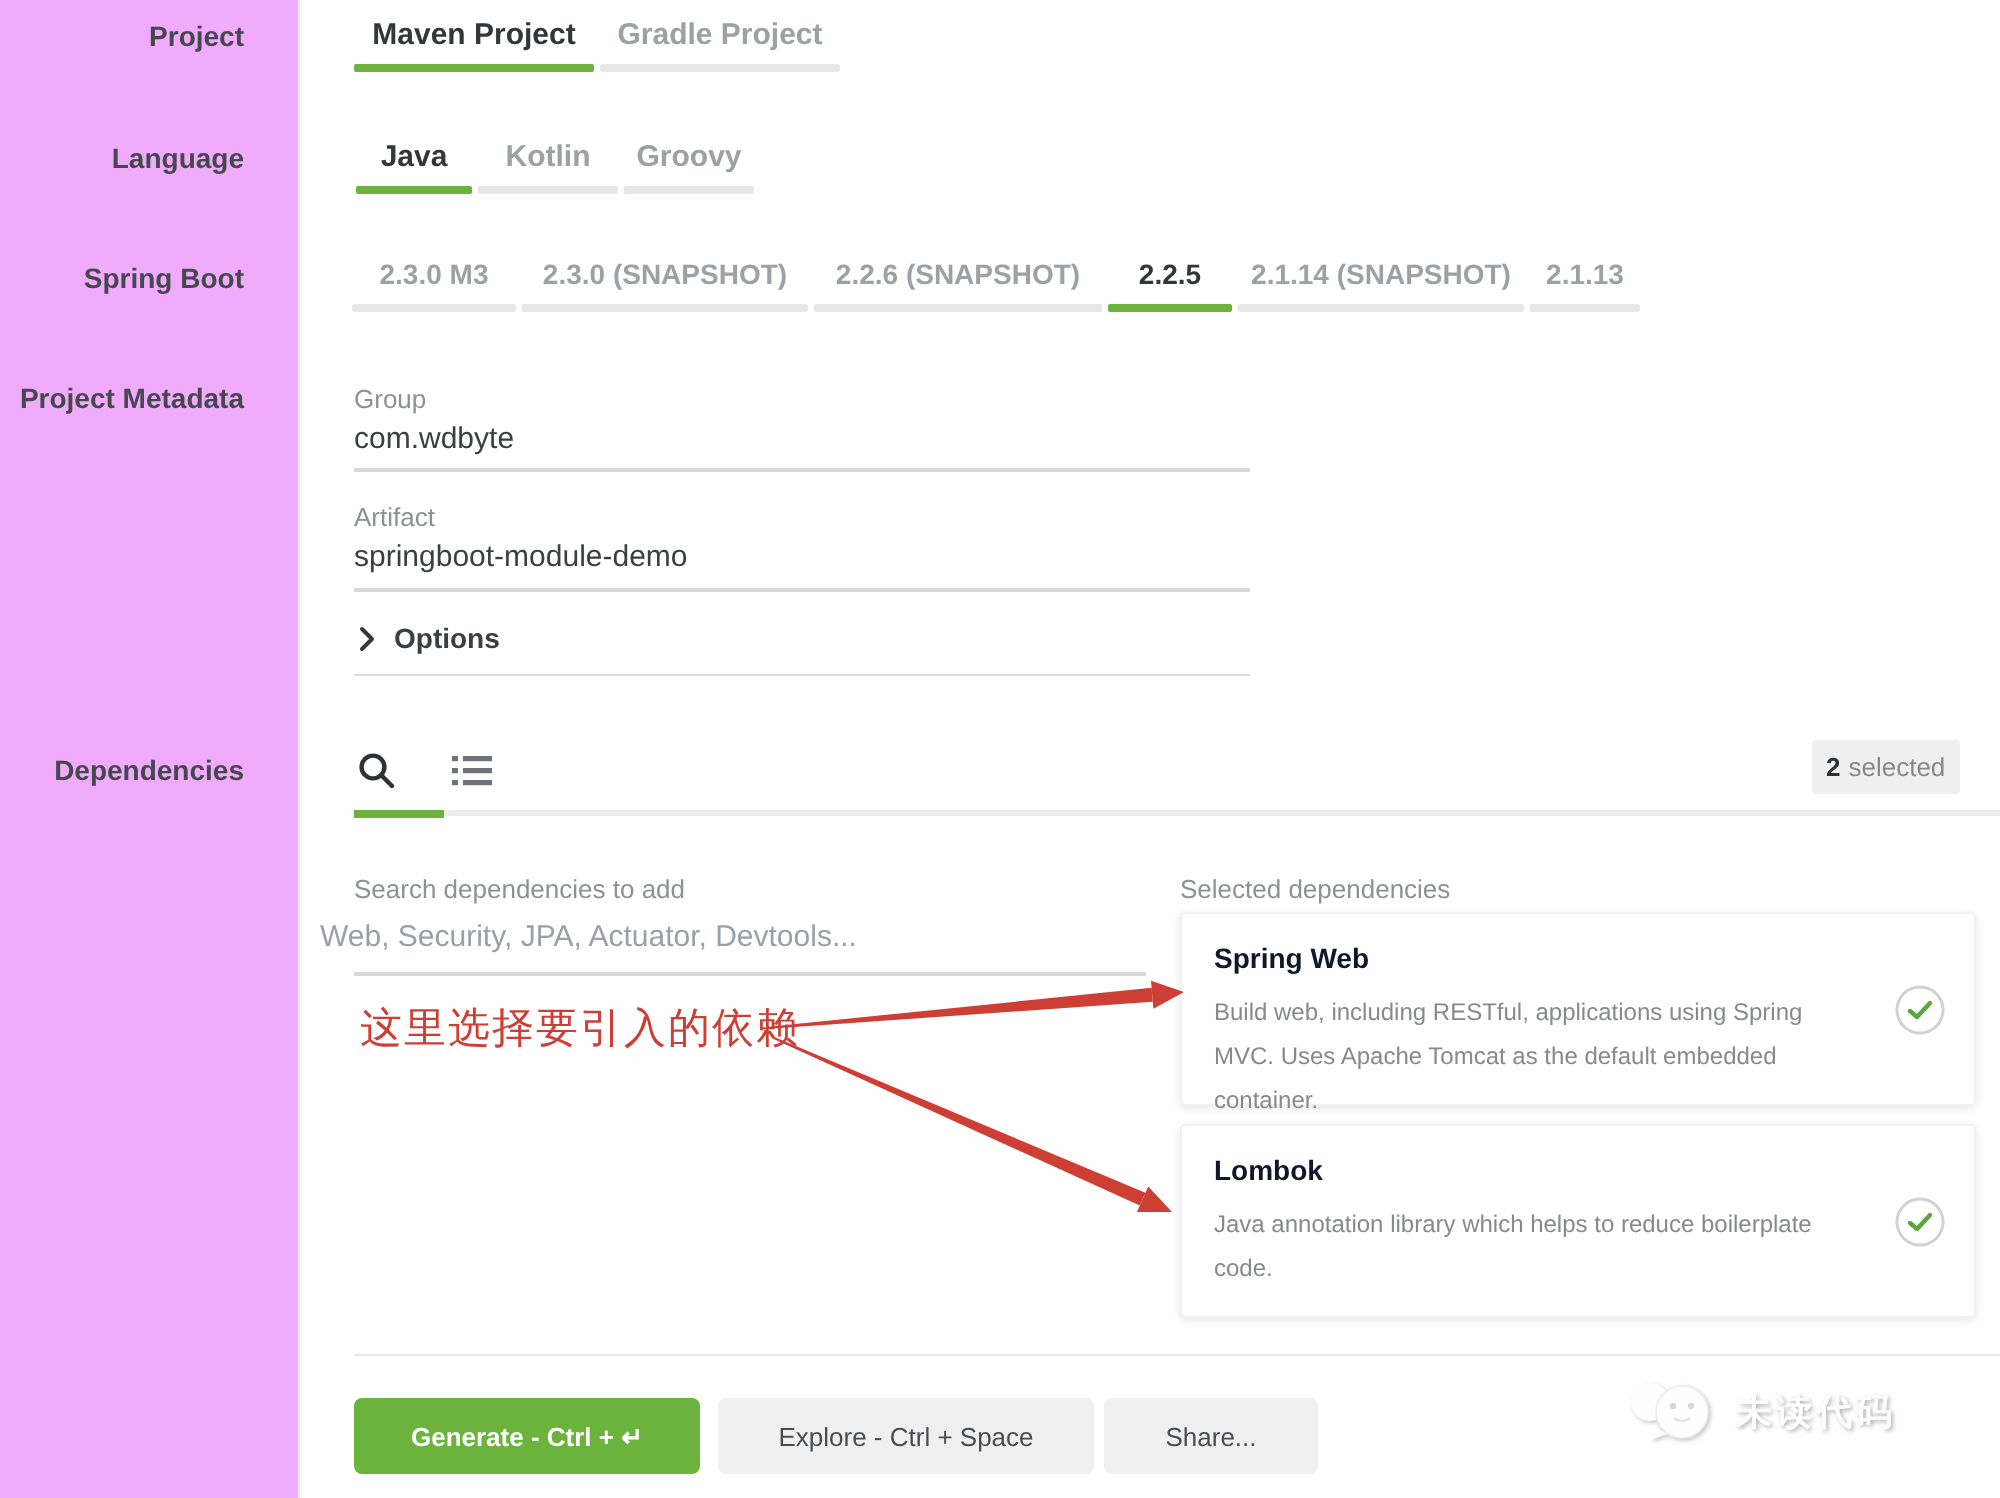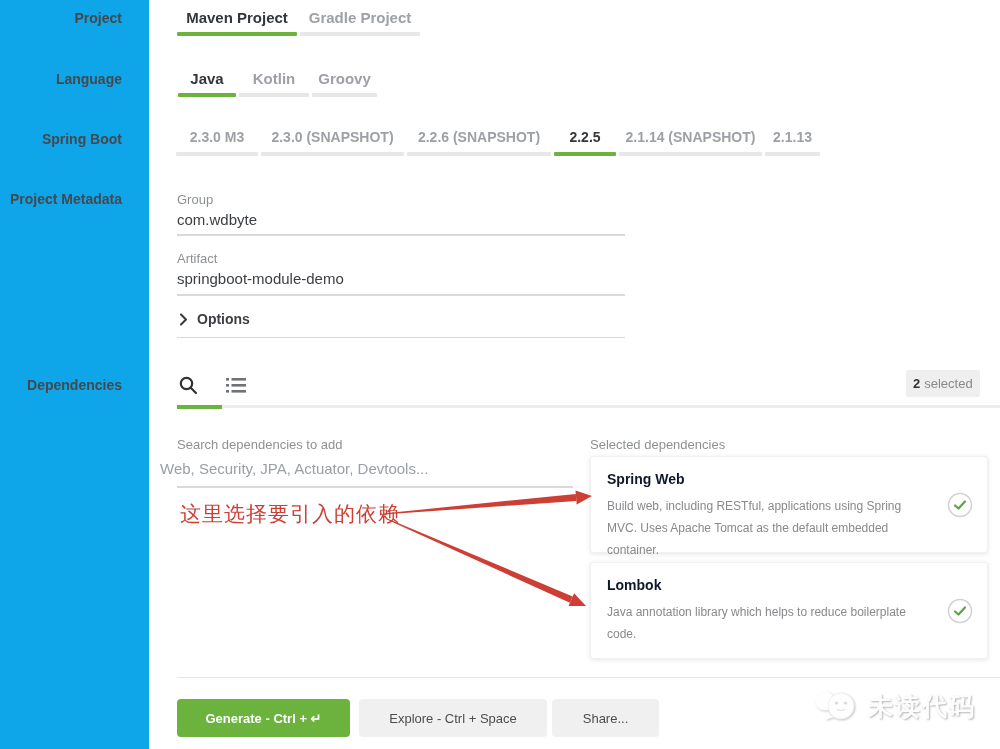--- a/index.html
+++ b/index.html
@@ -1,21 +1,21 @@
 <!DOCTYPE html>
 <html><head>
 <meta charset="utf-8">
 <style>
   * { margin:0; padding:0; box-sizing:border-box; }
   html,body { background:#fff; }
   body { font-family:"Liberation Sans", sans-serif; color:#333; }
   #app { position:relative; width:1000px; height:749px; background:#fff; overflow:hidden; }
 
   
-  .sidebar { position:absolute; left:0; top:0; width:150px; height:749px; background:#0ea5e9; border-right:1px solid #ededed; }
+  .sidebar { position:absolute; left:0; top:0; width:150px; height:749px; background:#f0abfc; border-right:1px solid #ededed; }
   .side-label { position:absolute; right:27px; font-size:14px; font-weight:700; color:#45484c; white-space:nowrap; }
 
   
   .main { position:absolute; left:150px; top:0; width:850px; height:749px; }
 
   
   .tabrow { position:absolute; display:flex; }
   .tab { display:inline-block; margin-right:3px; cursor:pointer; }
   .tlabel { font-size:15px; font-weight:700; color:#9da1a5; text-align:center; line-height:15px; white-space:nowrap; padding:0 6px; }
   .tab.sel .tlabel { color:#33363a; }
@@ -54,21 +54,21 @@
   .btn-generate { left:27px; width:173px; background:#6cb33e; color:#fff; }
   .btn-plain { background:#f0f0f1; color:#4a4d50; font-weight:400; }
   .btn-explore { left:209px; width:188px; }
   .btn-share { left:402px; width:107px; }
 
   
   .arrows { position:absolute; left:0; top:0; width:1000px; height:749px; pointer-events:none; }
 
   
   .watermark { position:absolute; left:812px; top:686px; display:flex; align-items:center; gap:8px; pointer-events:none; }
-  .wm-text { font-size:25px; font-weight:700; color:#fdfdfd; text-shadow:1px 1px 2px rgba(0,0,0,0.30), -1px -1px 0 rgba(255,255,255,0.6); letter-spacing:2px; white-space:nowrap; }
+  .wm-text { font-size:18px; font-weight:700; color:#fdfdfd; text-shadow:1px 1px 2px rgba(0,0,0,0.30), -1px -1px 0 rgba(255,255,255,0.6); letter-spacing:2px; white-space:nowrap; }
   .wm-icon { filter:drop-shadow(1px 1px 1px rgba(0,0,0,0.22)); }
 </style>
 </head>
 <body>
 
 <div id="app">
 
   <div class="sidebar">
     <div class="side-label" style="top:10px">Project</div>
     <div class="side-label" style="top:71px">Language</div>

